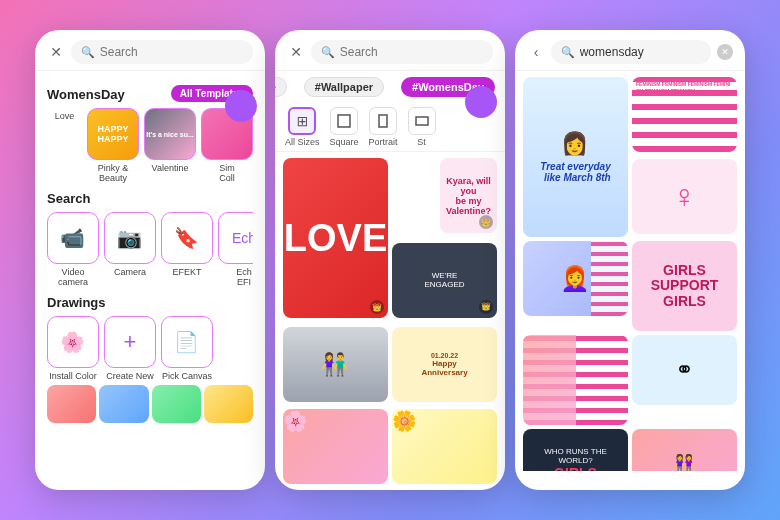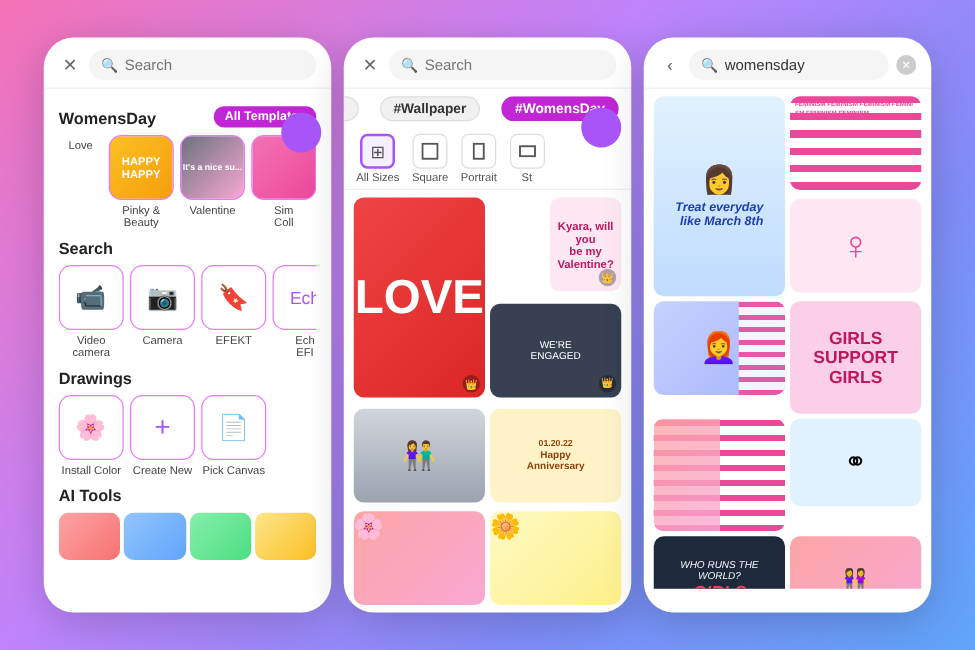--- a/index.html
+++ b/index.html
@@ -156,21 +156,21 @@
     .p3-item { border-radius: 8px; overflow: hidden; position: relative; min-height: 70px; }
     .p3-tall { grid-row: span 2; }
     .p3-treat { background: linear-gradient(180deg, #e0f2fe, #bfdbfe); display: flex; align-items: center; justify-content: center; flex-direction: column; padding: 6px; }
     .p3-treat-text { font-size: 10px; color: #1e40af; font-weight: 700; text-align: right; font-style: italic; }
     .p3-symbol { background: #fce7f3; display: flex; align-items: center; justify-content: center; }
     .p3-symbol-icon { font-size: 32px; color: #ec4899; }
     .p3-girls { background: #fbcfe8; display: flex; align-items: center; justify-content: center; flex-direction: column; padding: 6px; }
     .p3-girls-text { font-size: 14px; font-weight: 900; color: #be185d; text-align: center; line-height: 1.1; }
     .p3-rings { background: #e0f2fe; display: flex; align-items: center; justify-content: center; }
     .p3-rings-icon { font-size: 22px; }
-    .p3-whoRuns { background: #1e293b; display: flex; flex-direction: column; align-items: center; justify-content: center; padding: 4px; font-style: italic; }
+    .p3-whoRuns { background: #1e293b; display: flex; flex-direction: column; align-items: center; justify-content: center; padding: 4px; }
     .p3-who-text { color: #f1f5f9; font-size: 8px; text-align: center; }
     .p3-who-girls { color: #f43f5e; font-size: 14px; font-weight: 900; }
 
     
     .floating-circle-1 {
       position: absolute;
       width: 32px; height: 32px; border-radius: 50%;
       background: #a855f7;
       top: 60px; right: 8px;
       z-index: 10;
@@ -261,21 +261,20 @@
         <div class="drawing-item">
           <div class="drawing-box" style="font-size:22px;font-weight:300;">+</div>
           <span class="drawing-label">Create New</span>
         </div>
         <div class="drawing-item">
           <div class="drawing-box">📄</div>
           <span class="drawing-label">Pick Canvas</span>
         </div>
       </div>
 
-      <div class="section-title">AI Tools</div>
       <div class="ai-tools-strip">
         <div class="ai-thumb ai-thumb-1"></div>
         <div class="ai-thumb ai-thumb-2"></div>
         <div class="ai-thumb ai-thumb-3"></div>
         <div class="ai-thumb ai-thumb-4"></div>
       </div>
     </div>
   </div>
 
   <div class="phone phone-2">

